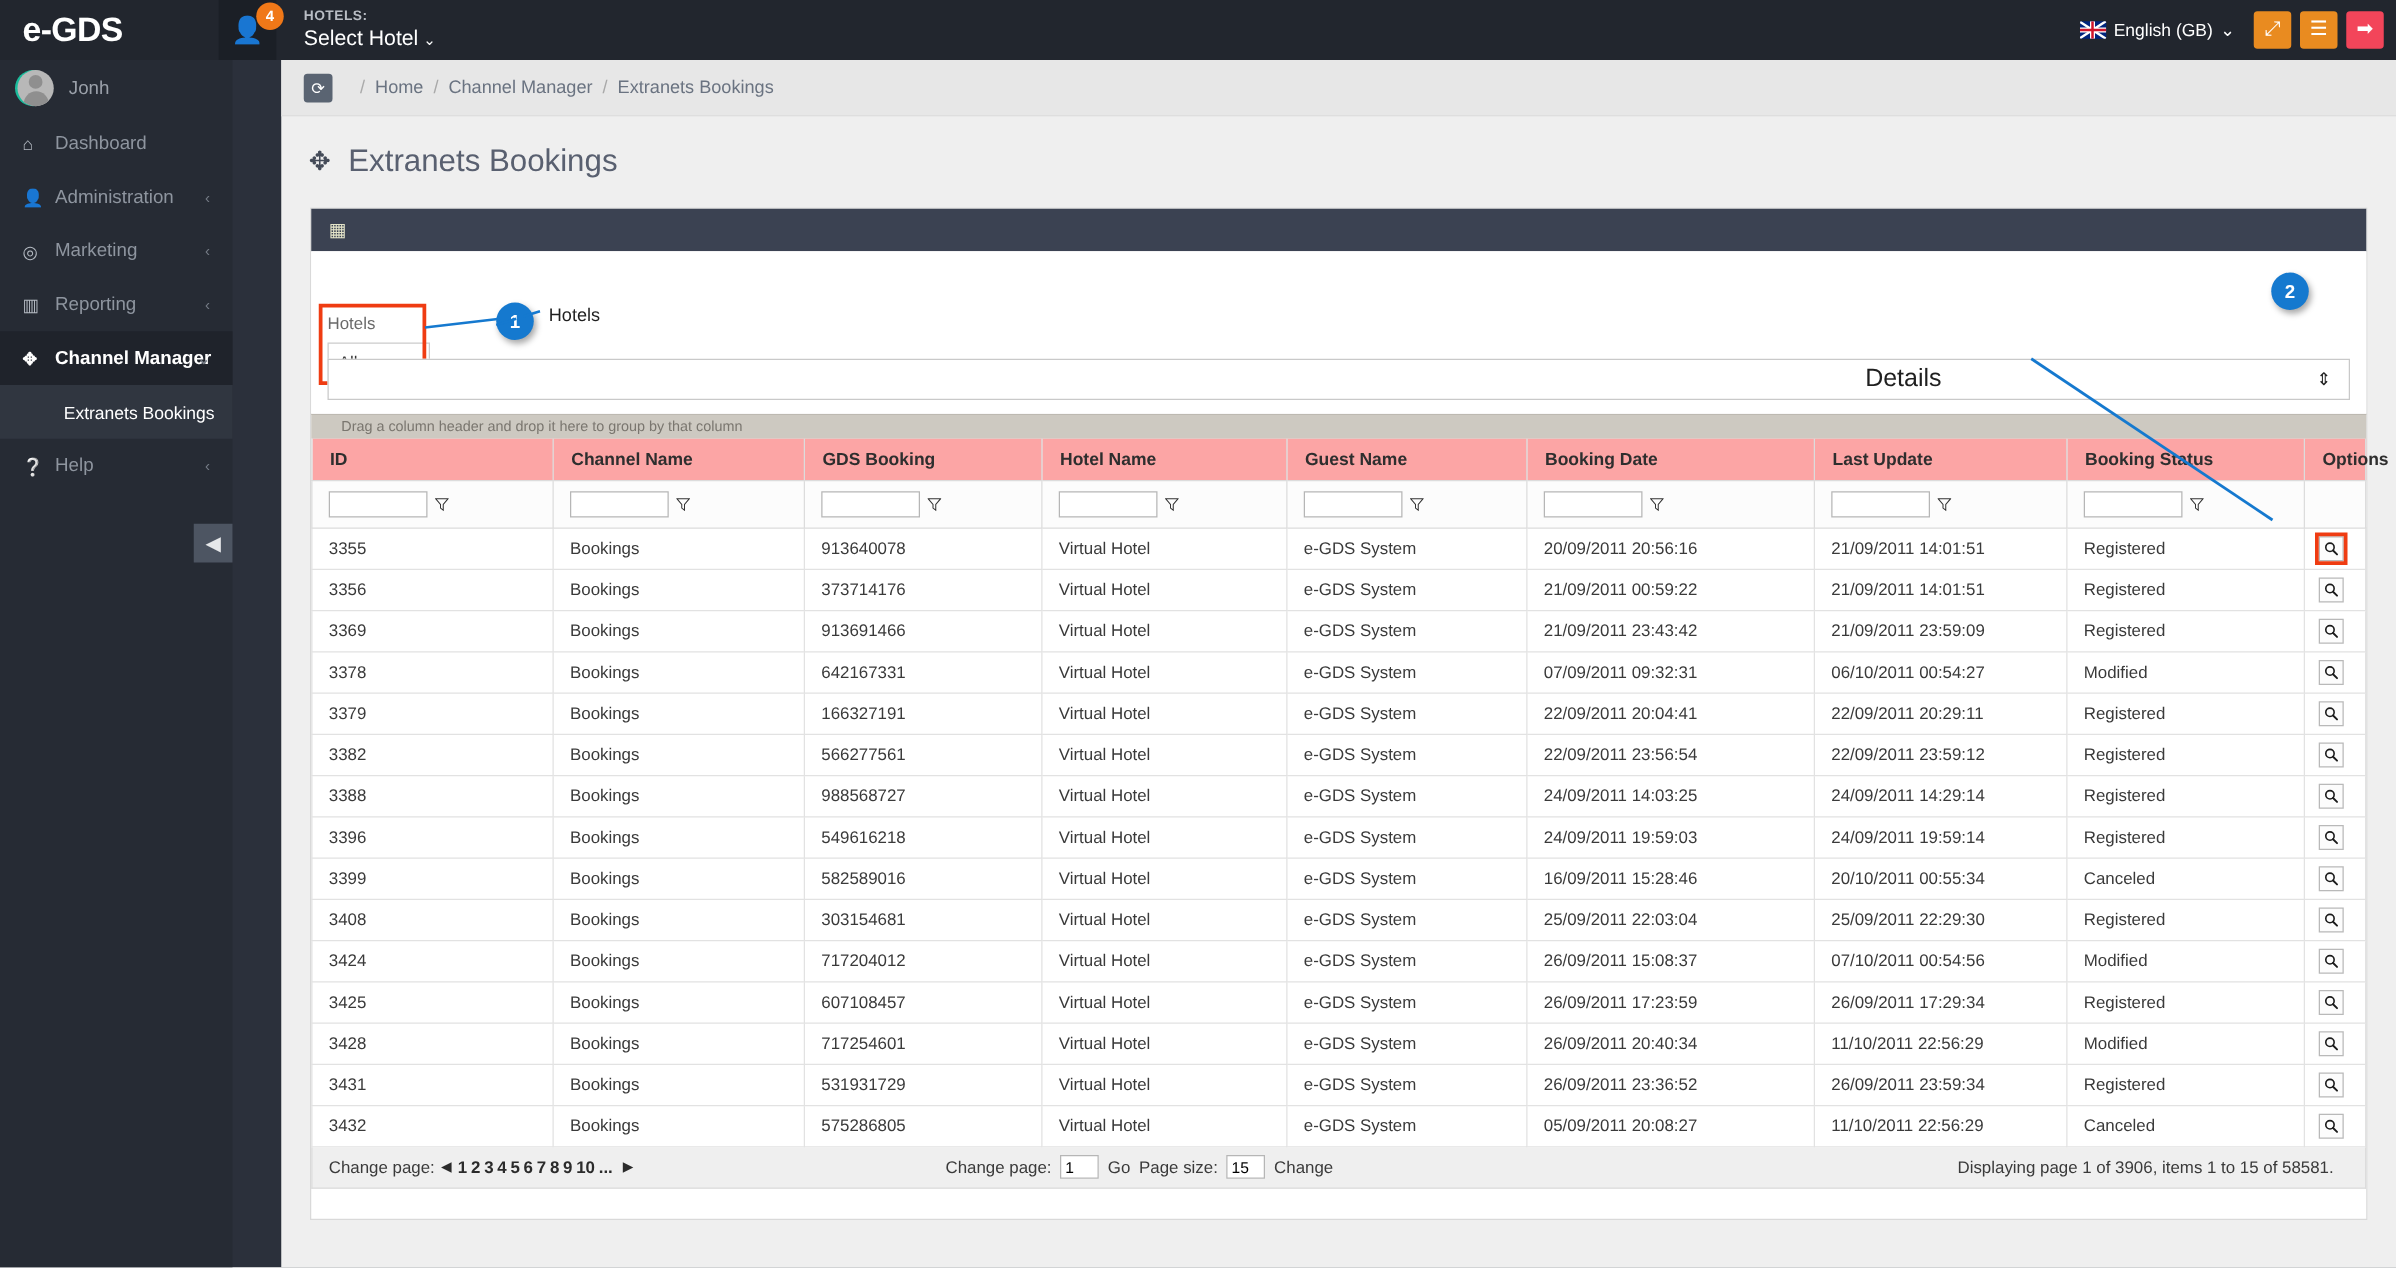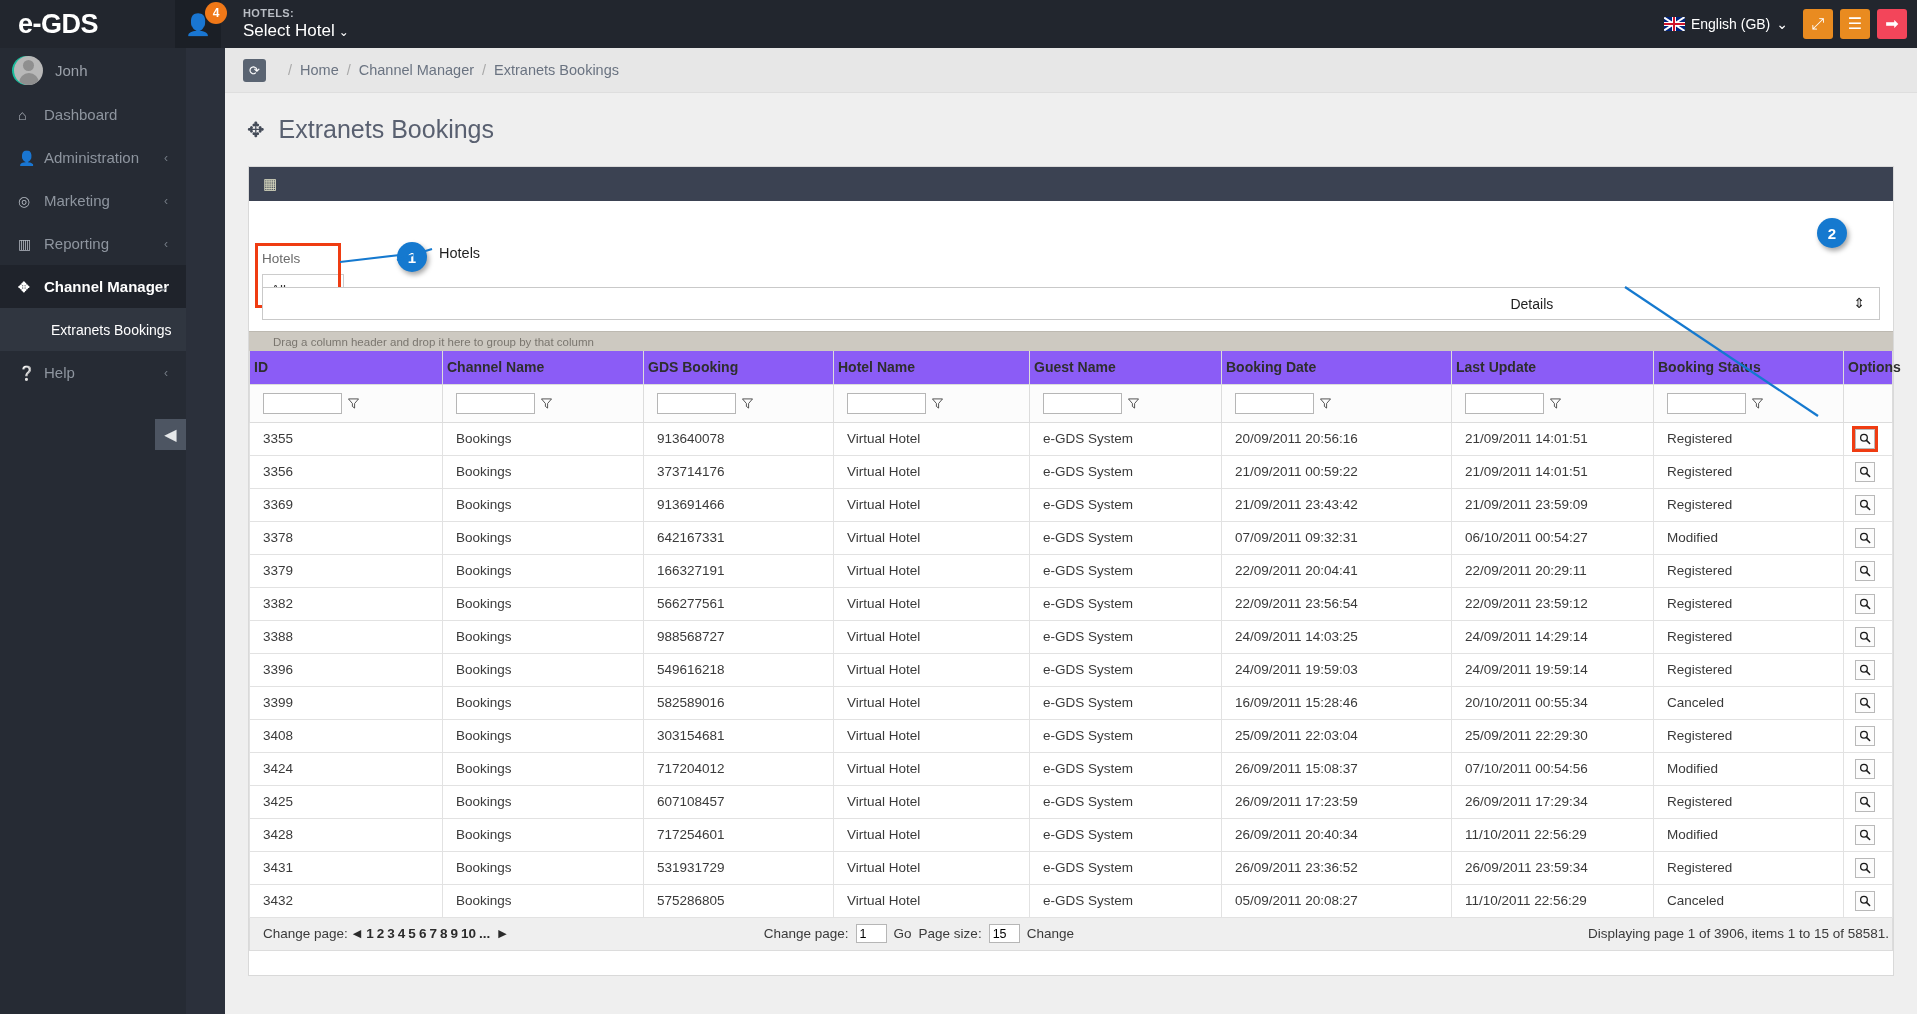--- a/index.html
+++ b/index.html
@@ -190,35 +190,35 @@
   #hotels-anno {
     position: absolute; left: 190px; top: 44px; font-size: 14.5px; color: #1f1f1f;
   }
 
   #details-row {
     position: absolute; left: 13px; right: 13px; top: 86px; height: 33px;
     border: 1px solid #c9c9c9; background: #fff;
     display: flex; align-items: center; justify-content: flex-end;
     padding-right: 14px; gap: 0;
   }
-  #details-label { font-size: 14px; color: #1f1f1f; margin-right: 300px; }
+  #details-label { font-size: 20px; color: #1f1f1f; margin-right: 300px; }
   #details-spinner { font-size: 14px; color: #222; line-height: .85; text-align: center; }
 
   #group-bar {
     height: 20px; background: #cdc9c1; color: #7a766f;
     font-size: 11.5px; display: flex; align-items: center; padding-left: 24px;
     border-top: 1px solid #bdb9b1;
   }
 
   
   table { width: 100%; border-collapse: collapse; table-layout: fixed; }
   thead th {
-    background: #8b5cf6; border: 1px solid #dcdcdc; border-top: none;
+    background: #fca5a5; border: 1px solid #dcdcdc; border-top: none;
     text-align: left; font-size: 14px; color: #2e2e2e; font-weight: bold;
-    height: 33px; padding-left: 4px;
+    height: 33px; padding-left: 14px;
   }
   tr.filter-row td {
     background: #fcfcfc; border: 1px solid #dcdcdc; height: 38px; padding-left: 13px;
   }
   .filter-cell { display: flex; align-items: center; gap: 6px; }
   .filter-input {
     width: 79px; height: 21px; border: 1px solid #b6b6b6; background: #fff;
   }
   .funnel { width: 11px; height: 11px; }
   tbody td {
@@ -231,21 +231,21 @@
     display: flex; align-items: center; justify-content: center;
     font-size: 11px; color: #1b1b1b; cursor: pointer;
   }
   .opt-cell { padding-left: 11px; }
   .opt-btn.highlight { outline: 3px solid #ef3c12; outline-offset: 0px; }
 
   
   #table-footer {
     height: 33px; background: #efefef; border: 1px solid #dcdcdc; border-top: none;
     display: flex; align-items: center; font-size: 13.5px; color: #3a3a3a;
-    padding: 0 3px 0 13px;
+    padding: 0 25px 0 13px;
   }
   #pager-left { display: flex; align-items: center; gap: 5px; }
   #pager-left .pg { cursor: pointer; font-weight: bold; color: #2b2b2b; }
   #pager-left .arrow { font-size: 11px; color: #2b2b2b; cursor: pointer; }
   #pager-center { display: flex; align-items: center; gap: 7px; margin: 0 auto; }
   .pg-input { width: 31px; height: 19px; border: 1px solid #b6b6b6; background: #fff;
               font-size: 12.5px; padding-left: 3px; }
   #pager-right { margin-left: auto; }
   #pager-center .lbl, #table-footer .lbl { color: #3a3a3a; }
   .link-like { cursor: pointer; }

